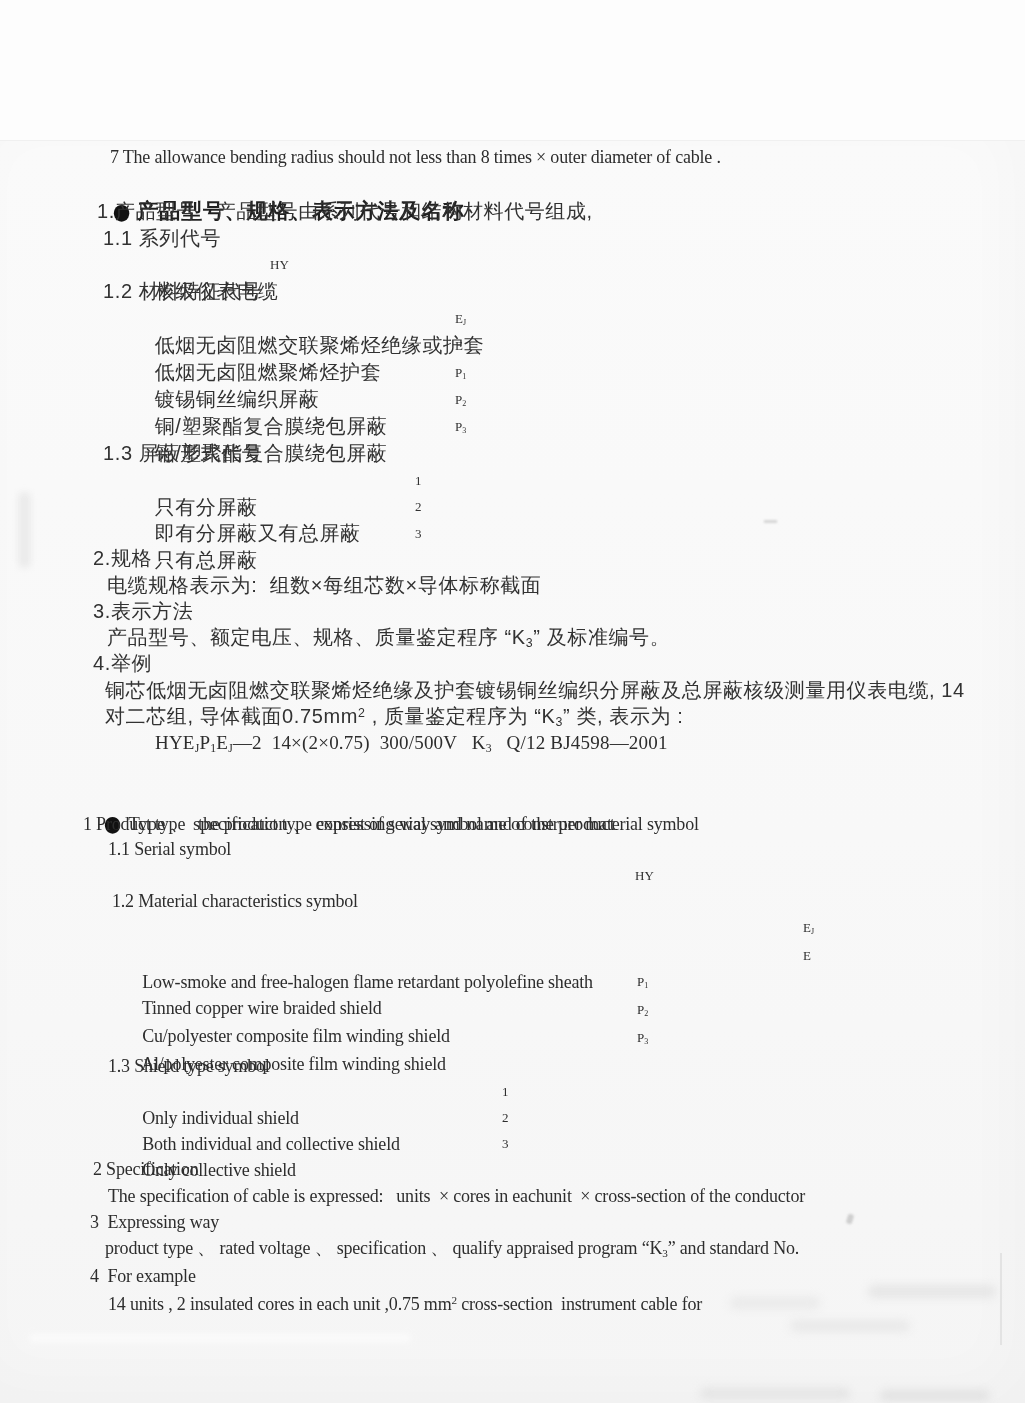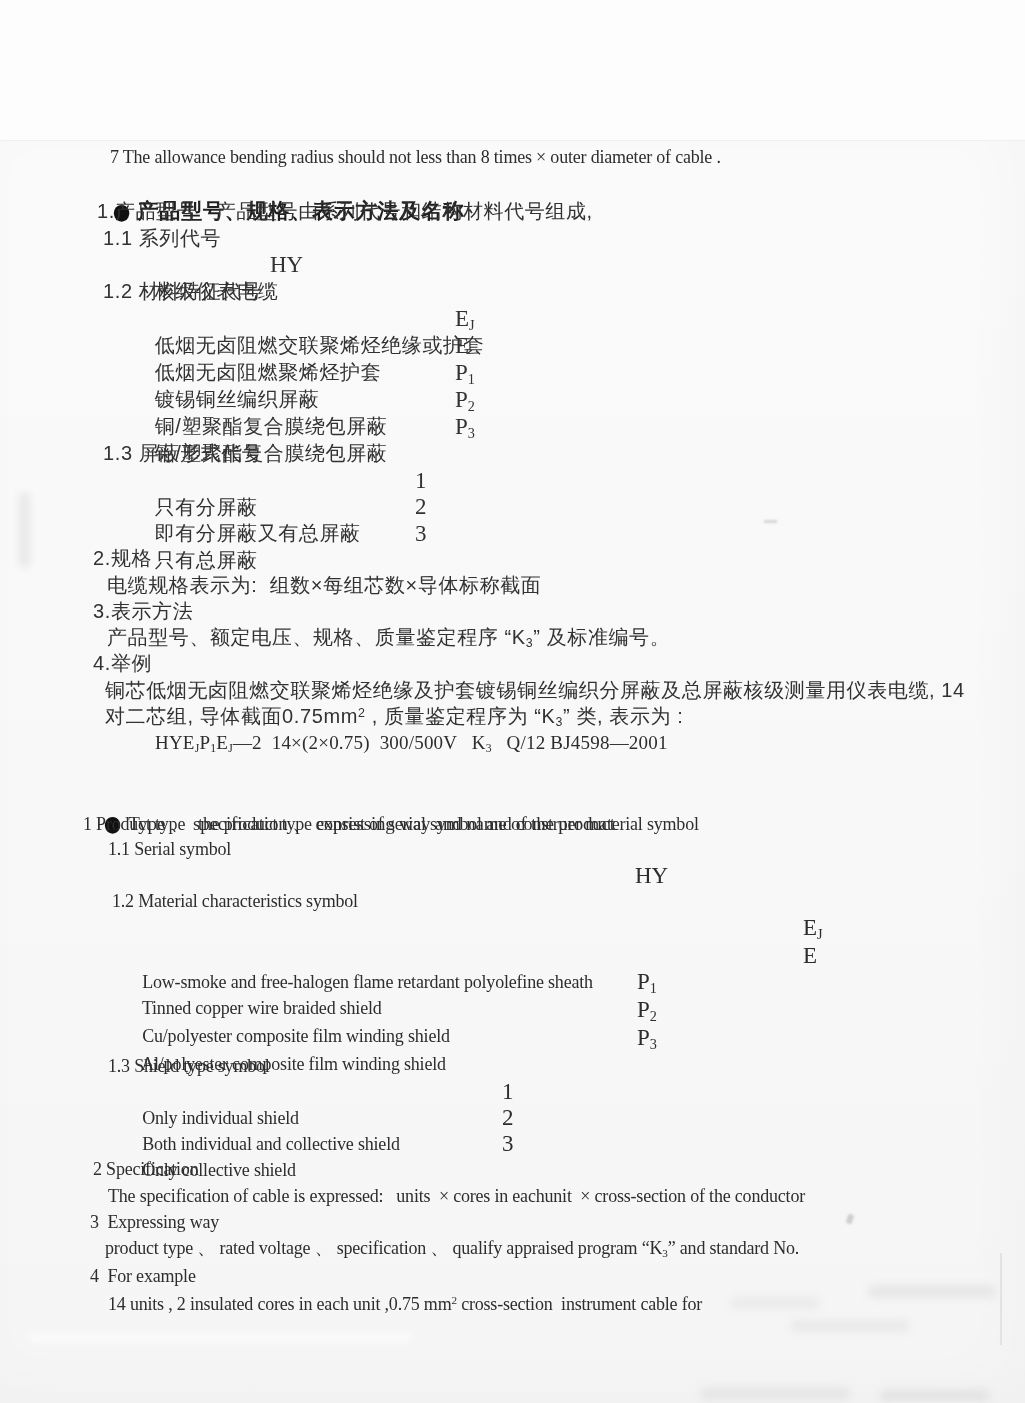--- a/index.html
+++ b/index.html
@@ -35,21 +35,21 @@
     line-height: 26px;
     margin-right: 6px;
     transform: scaleX(0.92);
     color: #111;
     vertical-align: -1px;
     font-family: "DejaVu Sans", sans-serif;
   }
   .code {
     position: absolute; top: 0;
     font-family: "Liberation Serif", "DejaVu Serif", serif;
-    font-size: 23px; letter-spacing: 0;
+    font-size: 13px; letter-spacing: 0;
   }
   sub { font-size: 0.62em; position: relative; top: 0.28em; vertical-align: baseline; line-height: 0; }
   sup { font-size: 0.62em; position: relative; top: -0.5em; vertical-align: baseline; line-height: 0; }
   
   .artifact { position: absolute; pointer-events: none; }
   .smudge-left { left: 18px; top: 492px; width: 13px; height: 76px; background: #ebebeb; filter: blur(3px); border-radius: 6px; }
   .tick-1 { left: 764px; top: 520px; width: 13px; height: 3px; background: #d6d6d6; filter: blur(1px); }
   .tick-2 { left: 847px; top: 1214px; width: 6px; height: 10px; background: #cfcfcf; filter: blur(1px); border-radius: 2px; transform: rotate(18deg); }
   .ghost-1 { left: 868px; top: 1285px; width: 128px; height: 13px; background: #e6e6e6; filter: blur(4px); border-radius: 6px; }
   .ghost-2 { left: 730px; top: 1297px; width: 90px; height: 12px; background: #eaeaea; filter: blur(4px); border-radius: 6px; }

